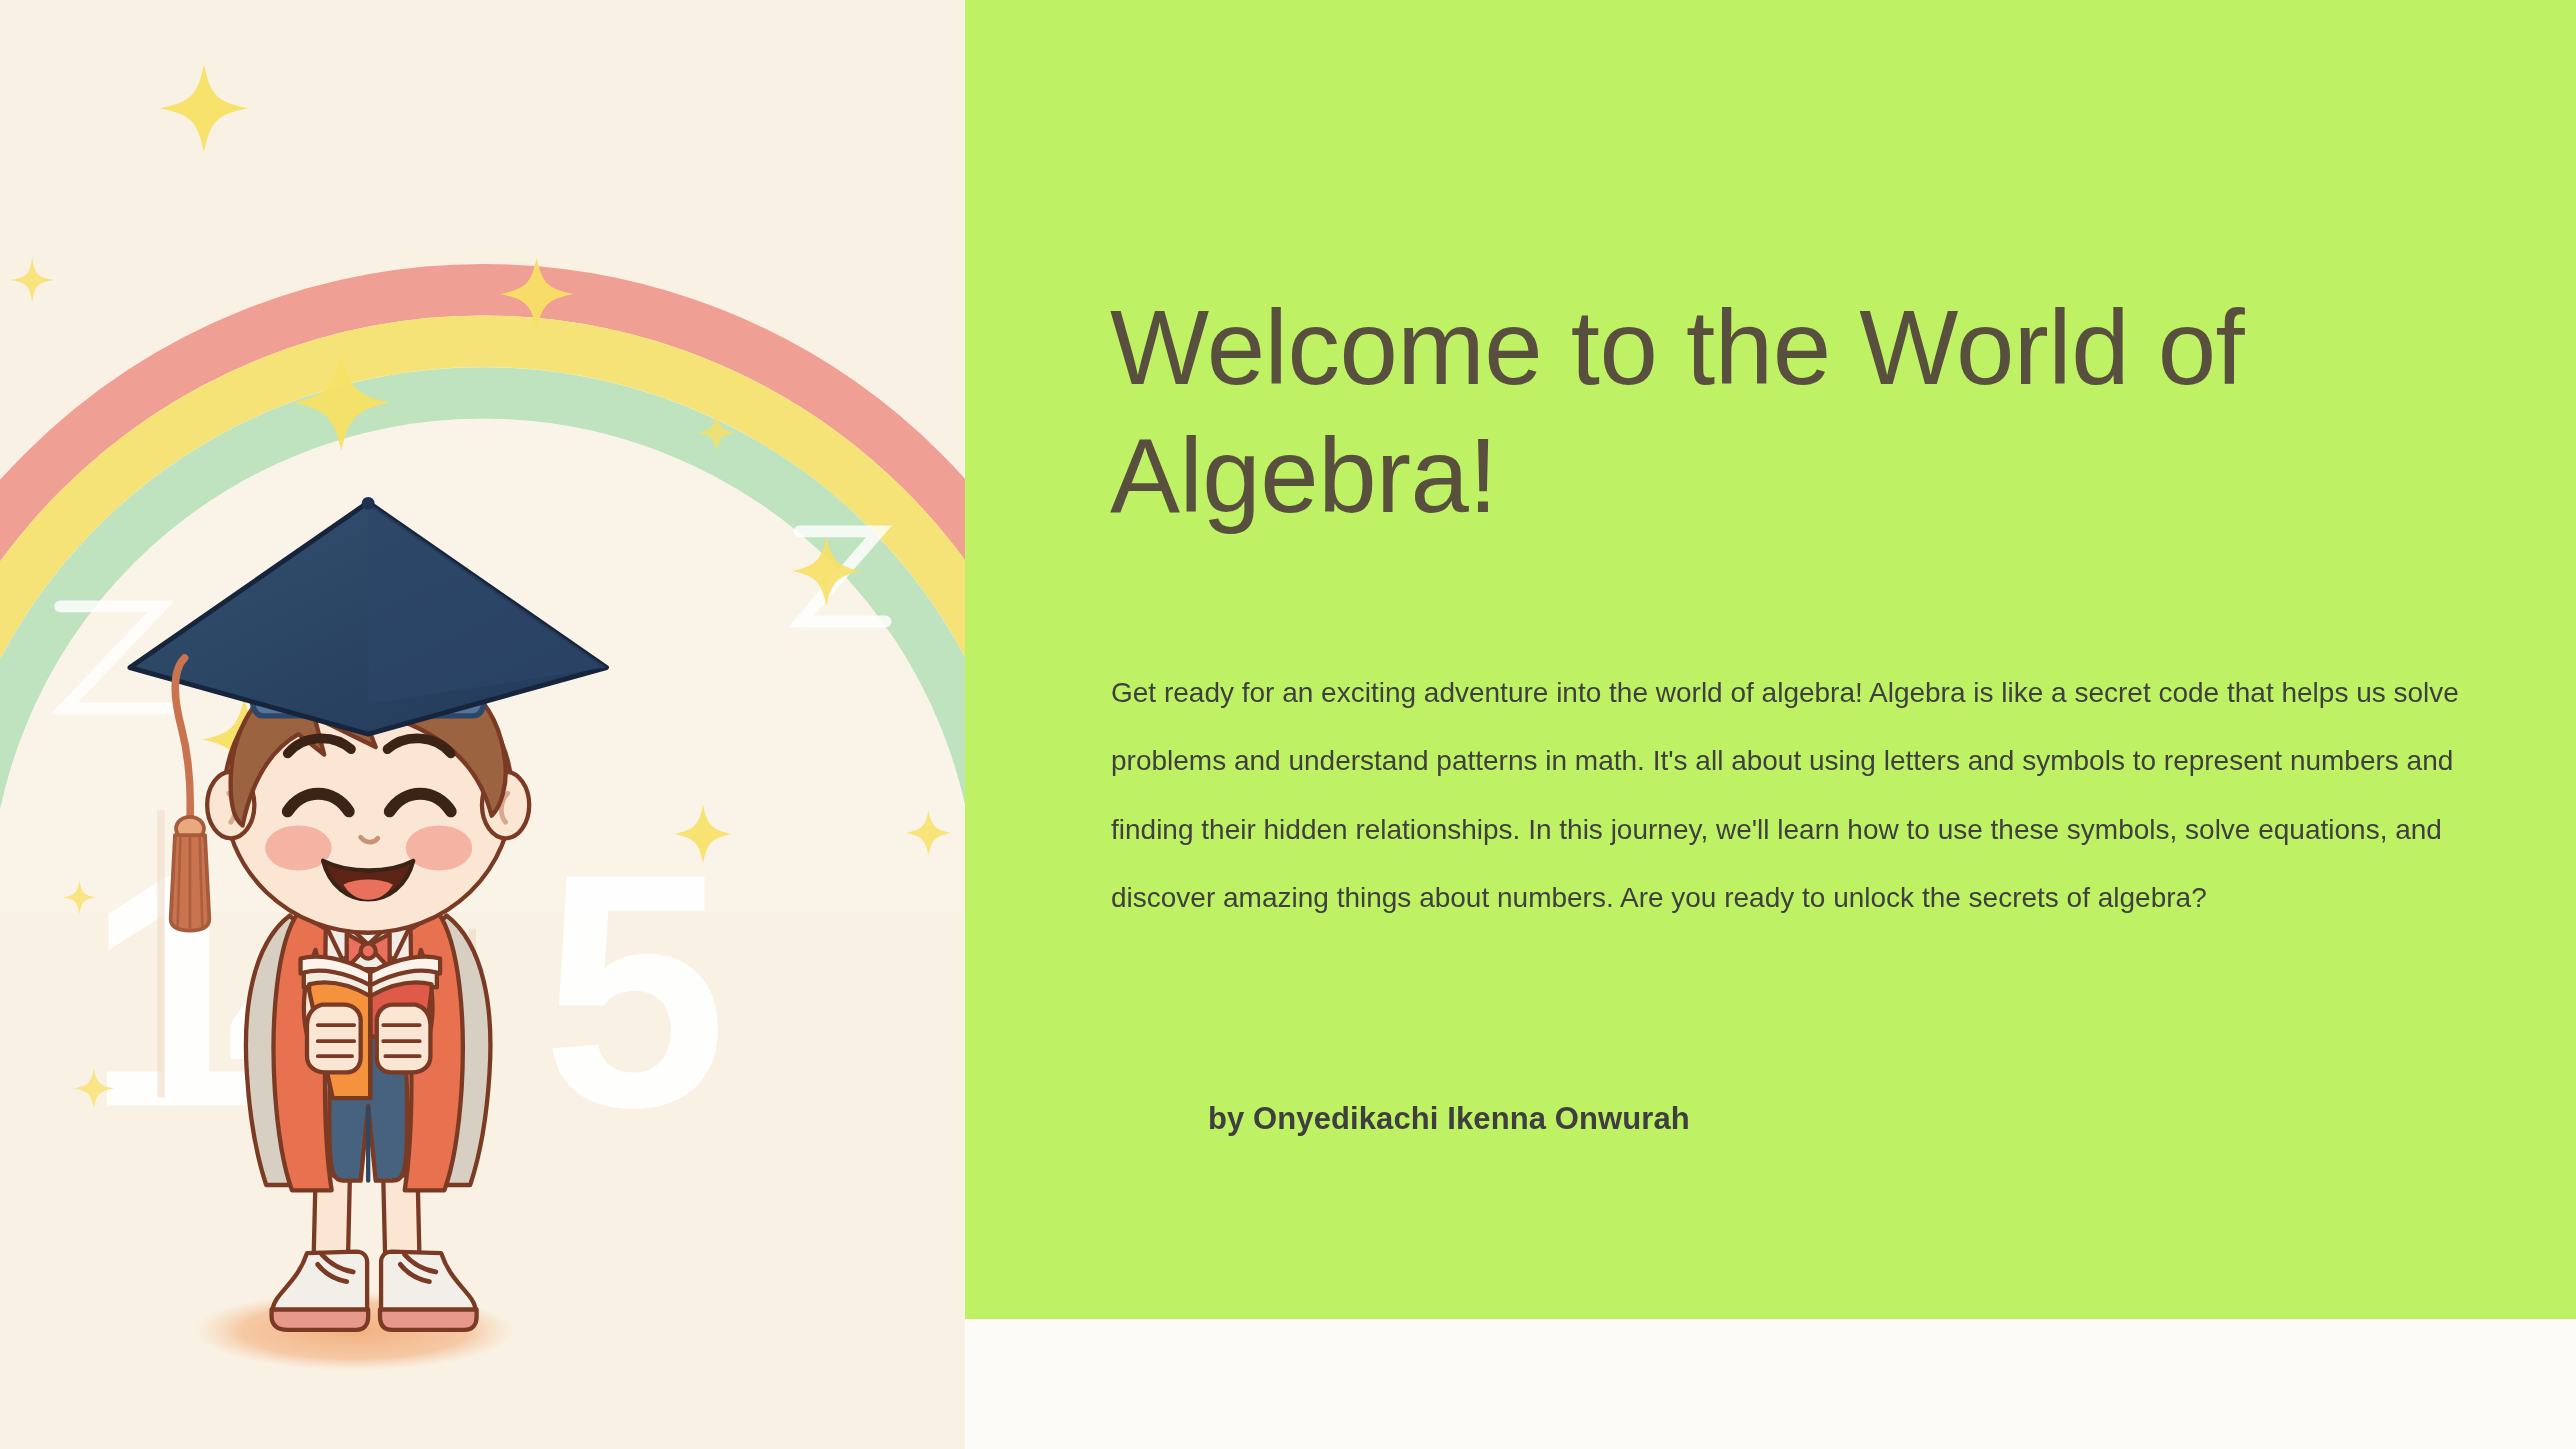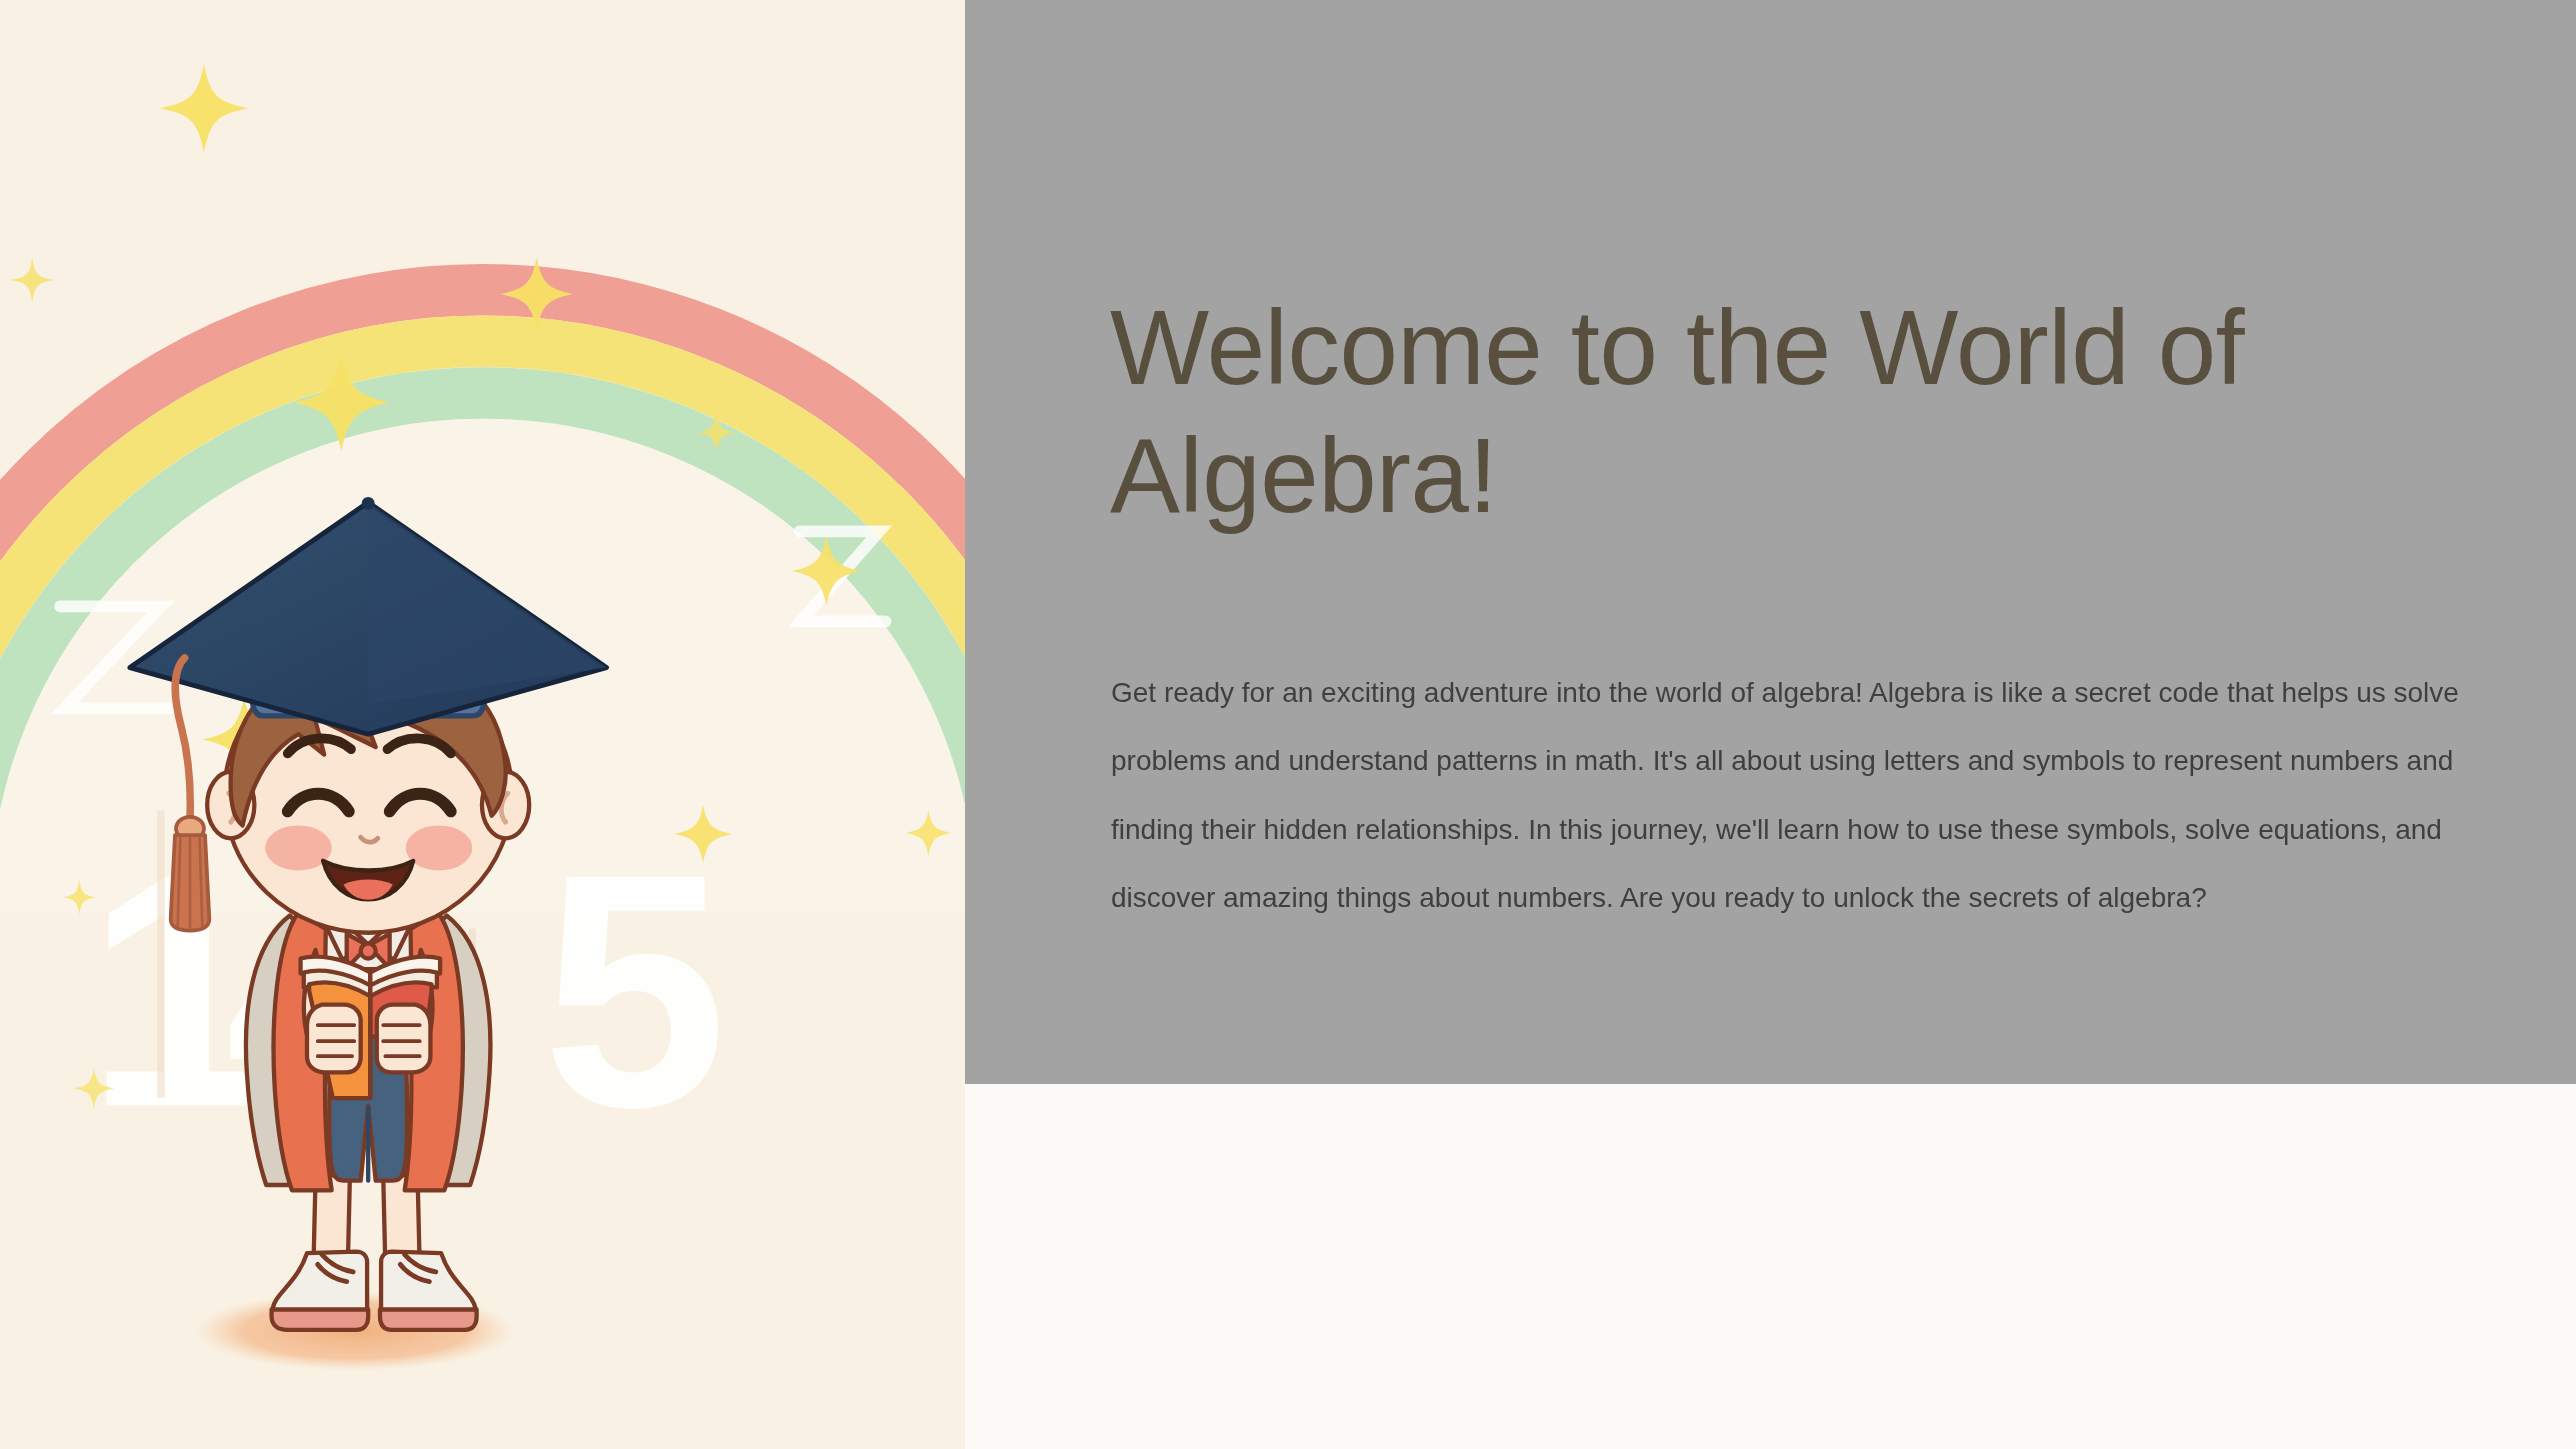--- a/index.html
+++ b/index.html
@@ -24,22 +24,22 @@
     background:#F9F2E4;
     overflow:hidden;
     flex:0 0 965px;
   }
   #illo-svg { position:absolute; inset:0; width:100%; height:100%; display:block; }
 
   
   #content {
     position:relative;
     flex:1 1 auto;
-    height:1084px;
-    background:#a3a3a3;
+    height:1319px;
+    background:#bef264;
     padding:0;
   }
   #title {
     position:absolute;
     left:145px;
     top:284px;
     width:1395px;
     color:#594F3E;
     font-size:105px;
     line-height:1.22;
@@ -268,16 +268,17 @@
           </g>
 
         </g>
       </g>
     </svg>
   </div>
 
   <div id="content">
     <h1 id="title">Welcome to the World of Algebra!</h1>
     <p id="paragraph">Get ready for an exciting adventure into the world of algebra! Algebra is like a secret code that helps us solve problems and understand patterns in math. It's all about using letters and symbols to represent numbers and finding their hidden relationships. In this journey, we'll learn how to use these symbols, solve equations, and discover amazing things about numbers. Are you ready to unlock the secrets of algebra?</p>
+    <div id="byline">by Onyedikachi Ikenna Onwurah</div>
   </div>
 
 </div>
 
 
 </body></html>

